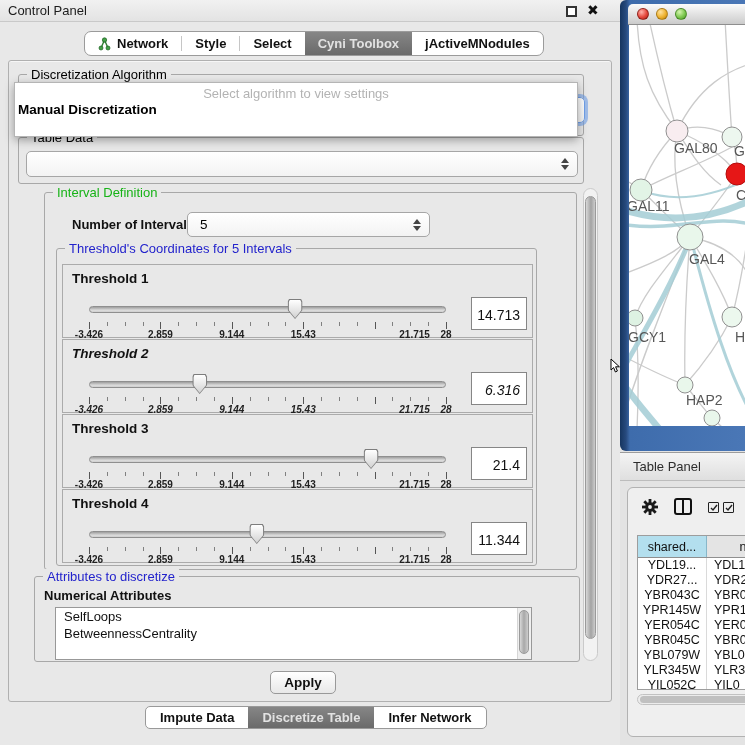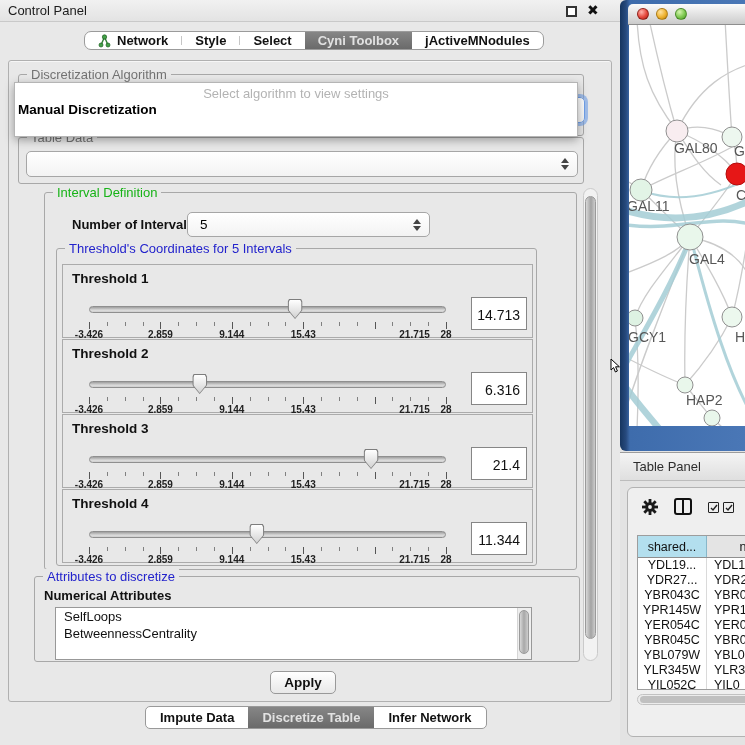--- a/index.html
+++ b/index.html
@@ -10,33 +10,33 @@
     color:#111;
   }
   
   .cp { position:absolute; left:0; top:0; width:620px; height:745px; background:#e8e8e8; }
   .cp-titlebar { position:absolute; left:0; top:0; width:620px; height:22px;
     background:linear-gradient(#f1f1f1,#e3e3e3); border-bottom:1px solid #c9c9c9; }
   .cp-title { position:absolute; left:8px; top:3px; font-size:13px; color:#1c1c1c; }
   .float-btn { position:absolute; left:566px; top:6px; width:11px; height:11px; border:2px solid #333; background:#fff; }
   .close-btn { position:absolute; left:587px; top:2px; font-size:14px; font-weight:900; color:#111; }
 
-  .tabbar { position:absolute; left:84px; top:31px; height:19px; display:flex; align-items:stretch;
+  .tabbar { position:absolute; left:84px; top:31px; height:25px; display:flex; align-items:stretch;
     background:#fff; border:1px solid #9b9b9b; border-radius:7px; overflow:hidden; }
   .tseg { display:flex; align-items:center; padding:0 13px; font-size:13px; font-weight:bold; color:#111; white-space:nowrap; }
   .tseg.sel { background:linear-gradient(#868686,#6a6a6a); color:#e2e2e2; font-weight:bold; }
   .tsep { width:1px; background:#c6c6c6; margin:4px 0; }
   .net-ico { margin-right:6px; }
 
   .outer { position:absolute; left:8px; top:60px; width:604px; height:642px;
     background:#e8e8e8; border:1px solid #b0b0b0; border-radius:3px;
     box-shadow:inset 0 1px 0 #f6f6f6; }
 
   .grp { position:absolute; border:1px solid #a8a8a8; border-radius:3px; }
-  .grp-title { position:absolute; top:-8px; left:8px; background:#e8e8e8; padding:0 4px; font-size:13px; color:#737373; white-space:nowrap; }
+  .grp-title { position:absolute; top:-8px; left:8px; background:#e8e8e8; padding:0 4px; font-size:13px; color:#000000; white-space:nowrap; }
   .grp-title.green { color:#17b317; }
   .grp-title.blue  { color:#2323cc; }
 
   .combo { background:linear-gradient(#ffffff,#f3f3f3); border:1px solid #a6a6a6; border-radius:5px;
     font-size:13.5px; color:#000; position:absolute; }
   .combo .ctext { position:absolute; left:12px; top:4px; white-space:nowrap; }
   .spinner { position:absolute; right:8px; top:0; height:100%; display:flex; flex-direction:column; justify-content:center; gap:2px; }
   .arr-up { width:0; height:0; border-left:4px solid transparent; border-right:4px solid transparent; border-bottom:5px solid #444; }
   .arr-dn { width:0; height:0; border-left:4px solid transparent; border-right:4px solid transparent; border-top:5px solid #444; }
 
@@ -56,21 +56,21 @@
     background:#f2f2f2; border:1px solid #cacaca; border-radius:8px; }
   .vthumb { position:absolute; left:1px; top:7px; width:11px; height:443px; border-radius:6px;
     background:linear-gradient(90deg,#d8d8d8,#a3a3a3 55%,#cccccc); border:1px solid #9a9a9a; }
 
   .int-grp { left:44px; top:192px; width:533px; height:378px; }
   .noi-label { position:absolute; left:72px; top:217px; font-size:13px; font-weight:bold; }
   .noi-combo { left:187px; top:212px; width:243px; height:25px; }
   .thr-grp { left:56px; top:248px; width:481px; height:318px; }
 
   .tpanel { position:absolute; left:62px; width:471px; height:74px; border:1px solid #ababab; background:#e8e8e8; }
-  .tp1{top:264px;} .tp2{top:339px;} .tp3{top:414px;} .tp4{top:489px;}
+  .tp1{top:264px;} .tp2{top:339px;font-style:italic;} .tp3{top:414px;} .tp4{top:489px;}
   .tpl { position:absolute; left:9px; top:6px; font-weight:bold; font-size:13.5px; }
   .tzone { position:absolute; left:26px; top:34px; width:357px; height:22px; }
   .track { position:absolute; left:0; top:7px; width:100%; height:7px; border-radius:4px;
     background:linear-gradient(#9e9e9e,#dcdcdc 65%,#cfcfcf); border:1px solid #8f8f8f; }
   .handle { position:absolute; top:0; width:15px; height:20px; transform:translateX(-50%); }
   .handle .ho { position:absolute; inset:0; background:#7d7d7d;
     clip-path:polygon(10% 0,90% 0,100% 14%,100% 55%,50% 100%,0 55%,0 14%); }
   .handle .hi { position:absolute; inset:1px; background:linear-gradient(#ffffff,#d2d2d2);
     clip-path:polygon(10% 0,90% 0,100% 14%,100% 55%,50% 100%,0 55%,0 14%); }
   .ticks { position:absolute; left:26px; top:57px; width:357px; height:8px; }

